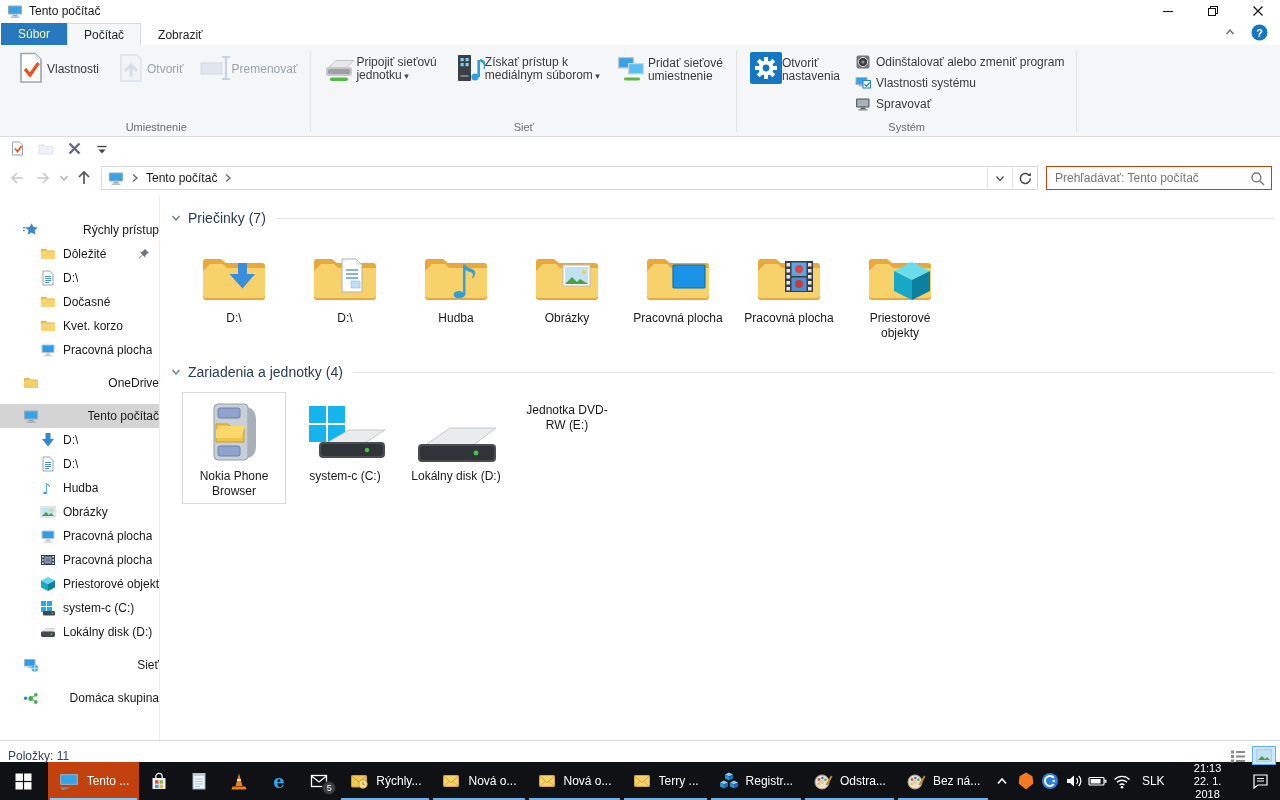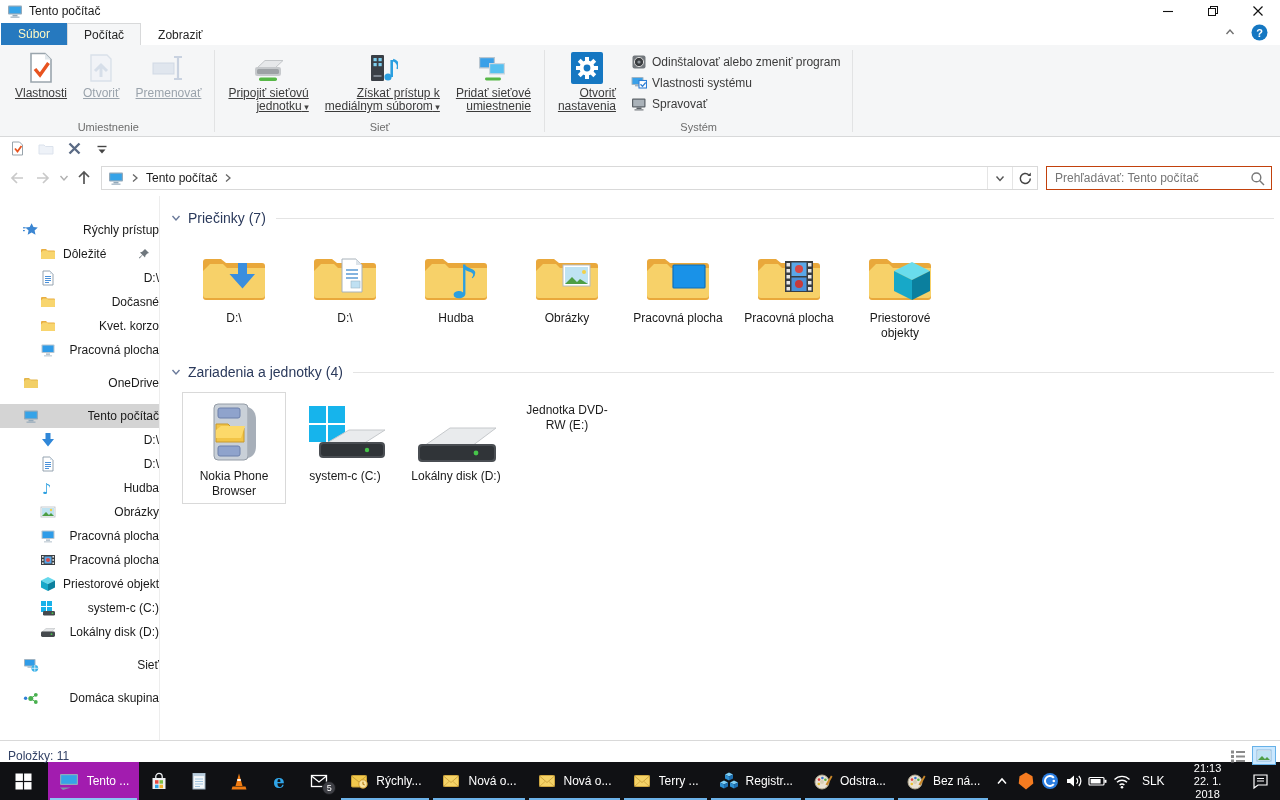--- a/index.html
+++ b/index.html
@@ -19,21 +19,21 @@
   .tab { height:22px; padding:0 16px; font-size:12px; color:#262626; display:flex; align-items:center; border:1px solid transparent; border-bottom:none; }
   .tab.active { background:#f5f6f7; border-color:#d8d9da; }
   .tabrow-right { margin-left:auto; display:flex; align-items:center; gap:14px; padding-right:12px; height:22px; }
 
   
   .ribbon { height:92px; background:#f5f6f7; border-bottom:1px solid #d8d9da; display:flex; align-items:stretch; padding:1px 2px 0 2px; }
   .rb-group { display:flex; flex-direction:column; }
   .rb-content { flex:1; display:flex; align-items:flex-start; padding:3px 6px 0 6px; gap:2px; }
   .rb-caption { text-align:center; font-size:11px; color:#6d6d6d; padding:1px 10px 3px 10px; }
   .rb-sep { width:1px; background:#e2e3e4; margin:4px 0; }
-  .rb-btn { display:flex; flex-direction:column; align-items:center; padding:3px 7px; font-size:12px; color:#3b3b3b; line-height:13px; text-align:right; white-space:pre-line;text-decoration:underline; }
+  .rb-btn { display:flex; flex-direction:row; align-items:center; padding:3px 7px; font-size:12px; color:#3b3b3b; line-height:13px; text-align:left; white-space:pre-line; }
   .rb-btn .rb-ic { margin-bottom:3px; display:flex; }
   .rb-btn.dis { color:#9aa3ac; }
   .rb-btn.dis .rb-ic { opacity:.5; }
   .rb-col { display:flex; flex-direction:column; justify-content:flex-start; padding-top:2px; }
   .rb-row { display:flex; align-items:center; gap:5px; height:21px; padding:0 6px; font-size:12px; color:#3b3b3b; }
   .caret { font-size:9px; color:#444; }
 
   
   .qatrow { height:23px; display:flex; align-items:center; gap:13px; padding-left:10px; background:#fff; }
   .qat-btn { display:flex; align-items:center; }
@@ -52,21 +52,21 @@
   .search-wrap { width:226px; height:24px; border:1px solid #c2410c; margin-left:8px; position:relative; display:flex; align-items:flex-start; background:#000000; }
   .search-wrap input { border:none; outline:none; width:100%; height:100%; font-size:12px; padding:0 26px 0 8px; color:#333; font-family:inherit; }
   .search-wrap input::placeholder { color:#767676; }
   .search-wrap .mag { position:absolute; right:6px; top:4px; }
 
   
   .main { display:flex; height:544px; }
   .sidebar { width:160px; border-right:1px solid #ededed; padding-top:22px; overflow:hidden; }
   .side-item { height:24px; display:flex; align-items:center; font-size:12px; color:#1a1a1a; cursor:default; }
   .side-item.lvl0 { padding-left:23px;justify-content:space-between; }
-  .side-item.lvl1 { padding-left:40px;justify-content:space-between; }
+  .side-item.lvl1 { padding-left:40px; }
   .side-item.gap { margin-top:9px; }
   .side-item.sel { background:#d4d4d4; }
   .side-icon { width:16px; height:16px; margin-right:7px; display:flex; flex:none; }
   .side-label { white-space:nowrap; overflow:hidden; }
   .pin { margin-left:auto; margin-right:9px; display:flex; }
 
   .content { flex:1; padding:10px 0 0 8px; overflow:hidden; }
   .sec-head { display:flex; align-items:center; height:24px; padding-left:2px; }
   .sec-chev { display:flex; margin-right:6px; }
   .sec-title { font-size:14px; color:#2b3a5c; white-space:nowrap; }
@@ -83,21 +83,21 @@
   .status-views { margin-left:auto; display:flex; align-items:center; gap:2px; padding-right:4px; }
   .view-btn { width:24px; height:19px; display:flex; align-items:center; justify-content:center; border:1px solid transparent; }
   .view-btn.sel { background:#cbe8ff; border-color:#66b1e8; }
 
   
   .taskbar { height:38px; background:#101114; display:flex; align-items:stretch; color:#fff; }
   .tb-start { width:48px; display:flex; align-items:center; justify-content:center; }
   .tb-btn { display:flex; align-items:center; gap:7px; padding:0 10px; position:relative; max-width:110px; }
   .tb-btn .tb-ic { display:flex; position:relative; flex:none; }
   .tb-btn.open::after { content:''; position:absolute; left:2px; right:2px; bottom:0; height:2px; background:#6cb2e8; }
-  .tb-btn.active { background:#a21caf; }
+  .tb-btn.active { background:#c2410c; }
   .tb-btn.active::after { background:#8ac6f2; }
   .tb-label { font-size:12px; color:#fff; white-space:nowrap; overflow:hidden; }
   .badge { position:absolute; right:-7px; bottom:-4px; width:14px; height:14px; border-radius:50%; background:#3f4046; border:1px solid #17181b; color:#fff; font-size:9px; display:flex; align-items:center; justify-content:center; }
   .tray { margin-left:auto; display:flex; align-items:center; padding-right:2px; }
   .tray-item { width:24px; height:38px; display:flex; align-items:center; justify-content:center; }
   .tray-lang { font-size:12px; padding:0 8px; }
   .tray-clock { text-align:center; font-size:11px; line-height:13px; padding:0 8px; }
   .tray-action { width:36px; height:38px; display:flex; align-items:center; justify-content:center; }
 </style>
 </head>

